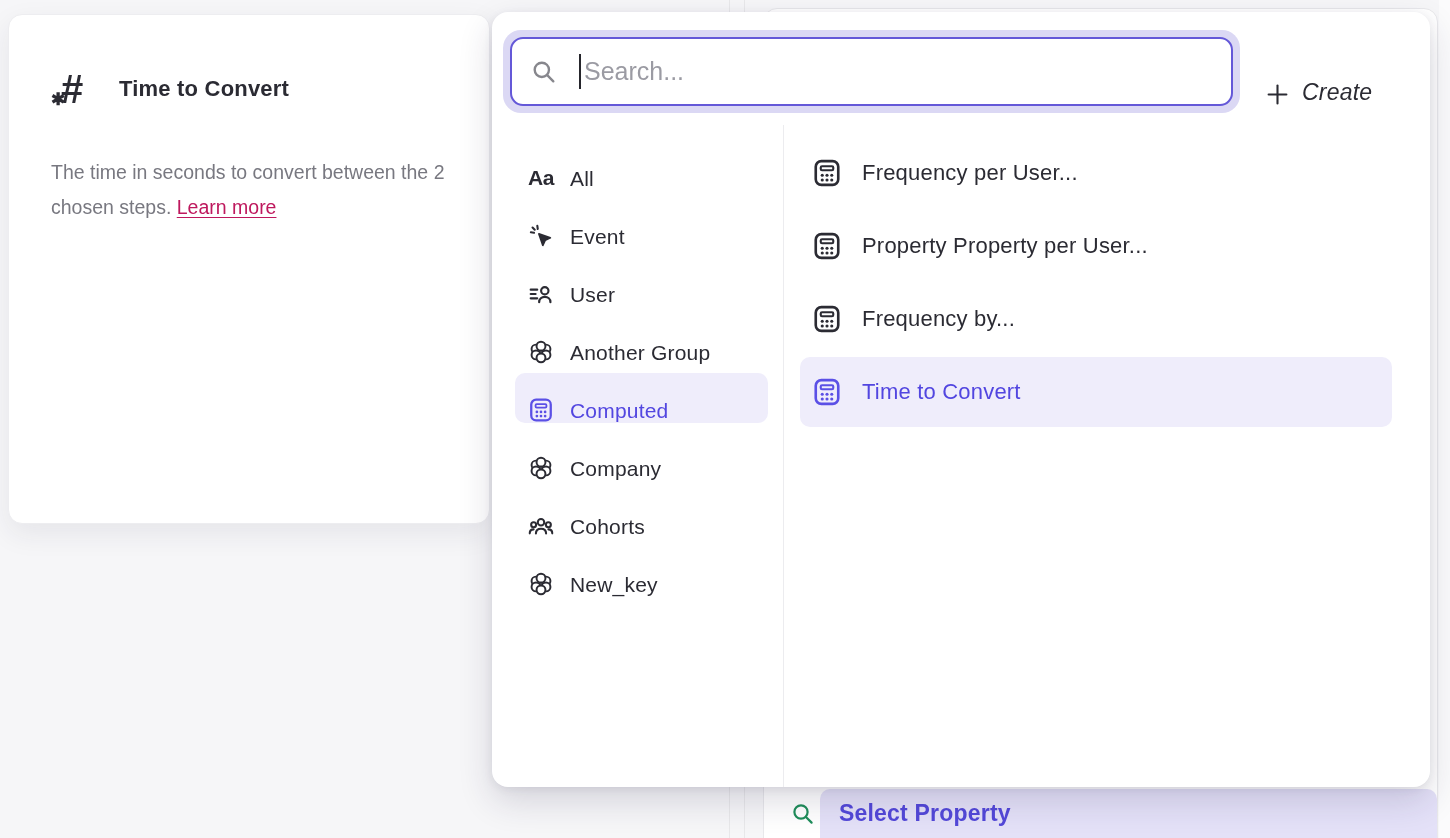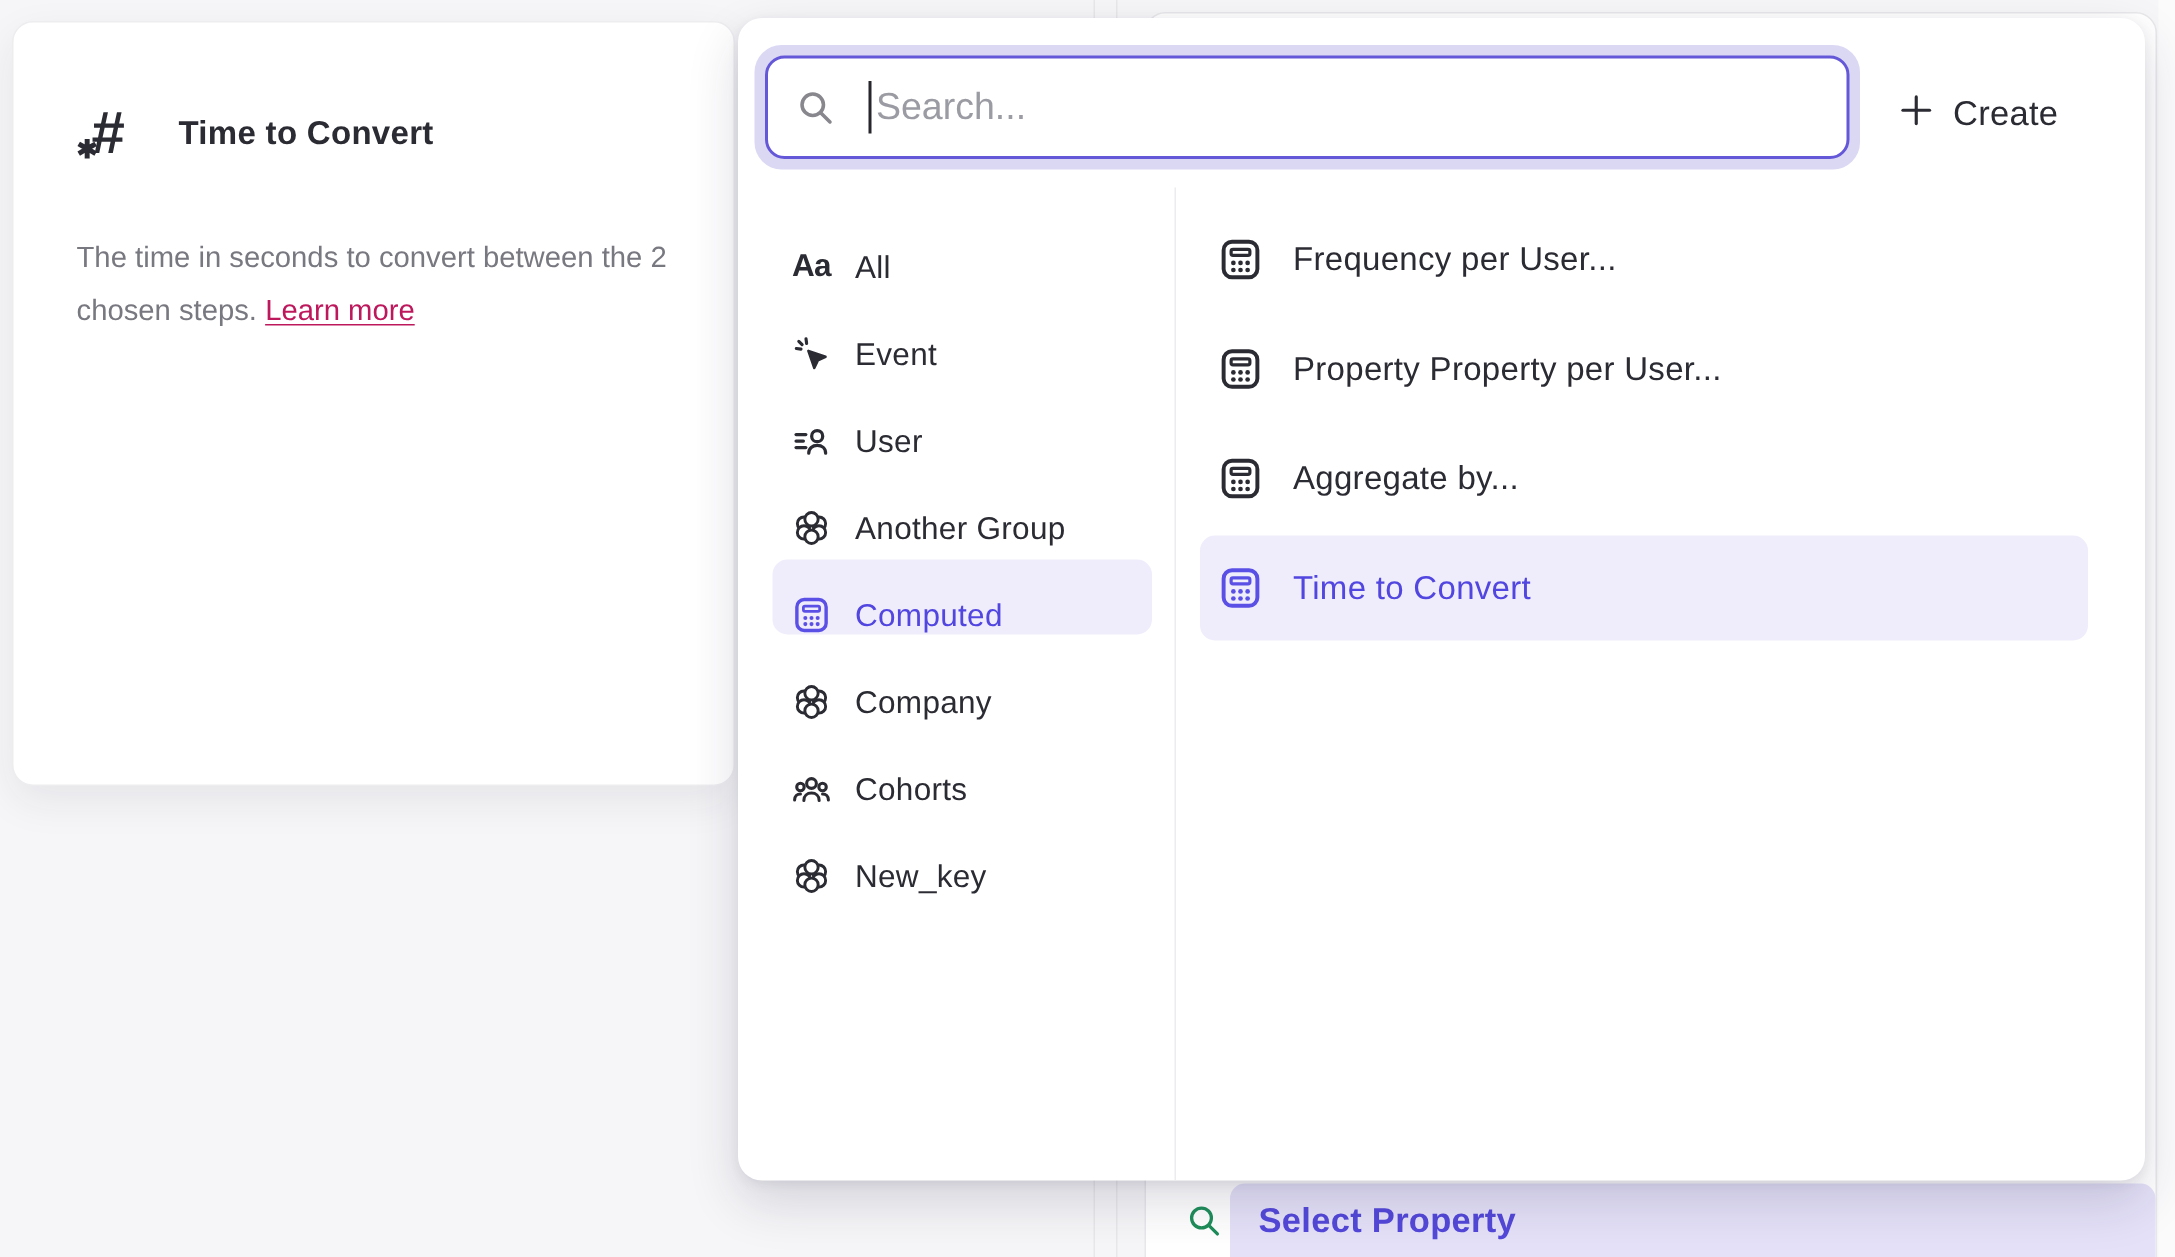--- a/index.html
+++ b/index.html
@@ -42,21 +42,21 @@
                  background:#dbd8f4; border-radius:18px; padding:7px; }
   .search-box { width:100%; height:100%; background:#fff; border:2px solid #6458D8;
                 border-radius:13px; display:flex; align-items:center; padding:0 19px; }
   .search-box .mag { width:26px; height:26px; color:#87878d; flex:0 0 auto; }
   .caret { width:2px; height:35px; background:#26262c; margin-left:22px; flex:0 0 auto; }
   .search-input { flex:1; border:none; outline:none; background:transparent;
                   font-family:Liberation Sans, sans-serif; font-size:25px; color:#26262c; padding-left:3px; }
   .search-input::placeholder { color:#9b9ba3; opacity:1; }
 
   .create-btn { position:absolute; left:774px; top:50px; height:44px; display:flex;
-                align-items:flex-start; gap:13px; cursor:pointer; color:#2b2b33; }
+                align-items:flex-end; gap:13px; cursor:pointer; color:#2b2b33;font-style:italic; }
   .create-btn .plus { width:23px; height:23px; }
   .create-btn .lbl { font-size:23px; font-weight:500; letter-spacing:.2px; }
 
   .panel-divider { position:absolute; left:291px; top:113px; width:1px; height:662px; background:#ececef; }
 
   .cat-list { position:absolute; left:23px; top:129px; width:253px; }
   .cat-item { height:50px; margin-bottom:8px; display:flex; align-items:flex-end;
               padding-left:13px; border-radius:10px; cursor:pointer; color:#2b2b33; }
   .cat-item .cicon { width:26px; height:26px; flex:0 0 auto; display:flex; align-items:center; justify-content:center; }
   .cat-item .clabel { margin-left:16px; font-size:21px; font-weight:500; letter-spacing:.2px; }
@@ -267,21 +267,21 @@
             </svg>
         </span>
         <span class="rlabel">Property Property per User...</span>
       </div>
       <div class="result-item">
         <span class="ricon">
           <svg viewBox="0 0 24 24" width="30" height="30">
               <use href="#ic-calc"></use>
             </svg>
         </span>
-        <span class="rlabel">Aggregate by...</span>
+        <span class="rlabel">Frequency by...</span>
       </div>
       <div class="result-item selected">
         <span class="ricon">
           <svg viewBox="0 0 24 24" width="30" height="30">
               <use href="#ic-calc"></use>
             </svg>
         </span>
         <span class="rlabel">Time to Convert</span>
       </div>
     </div>

